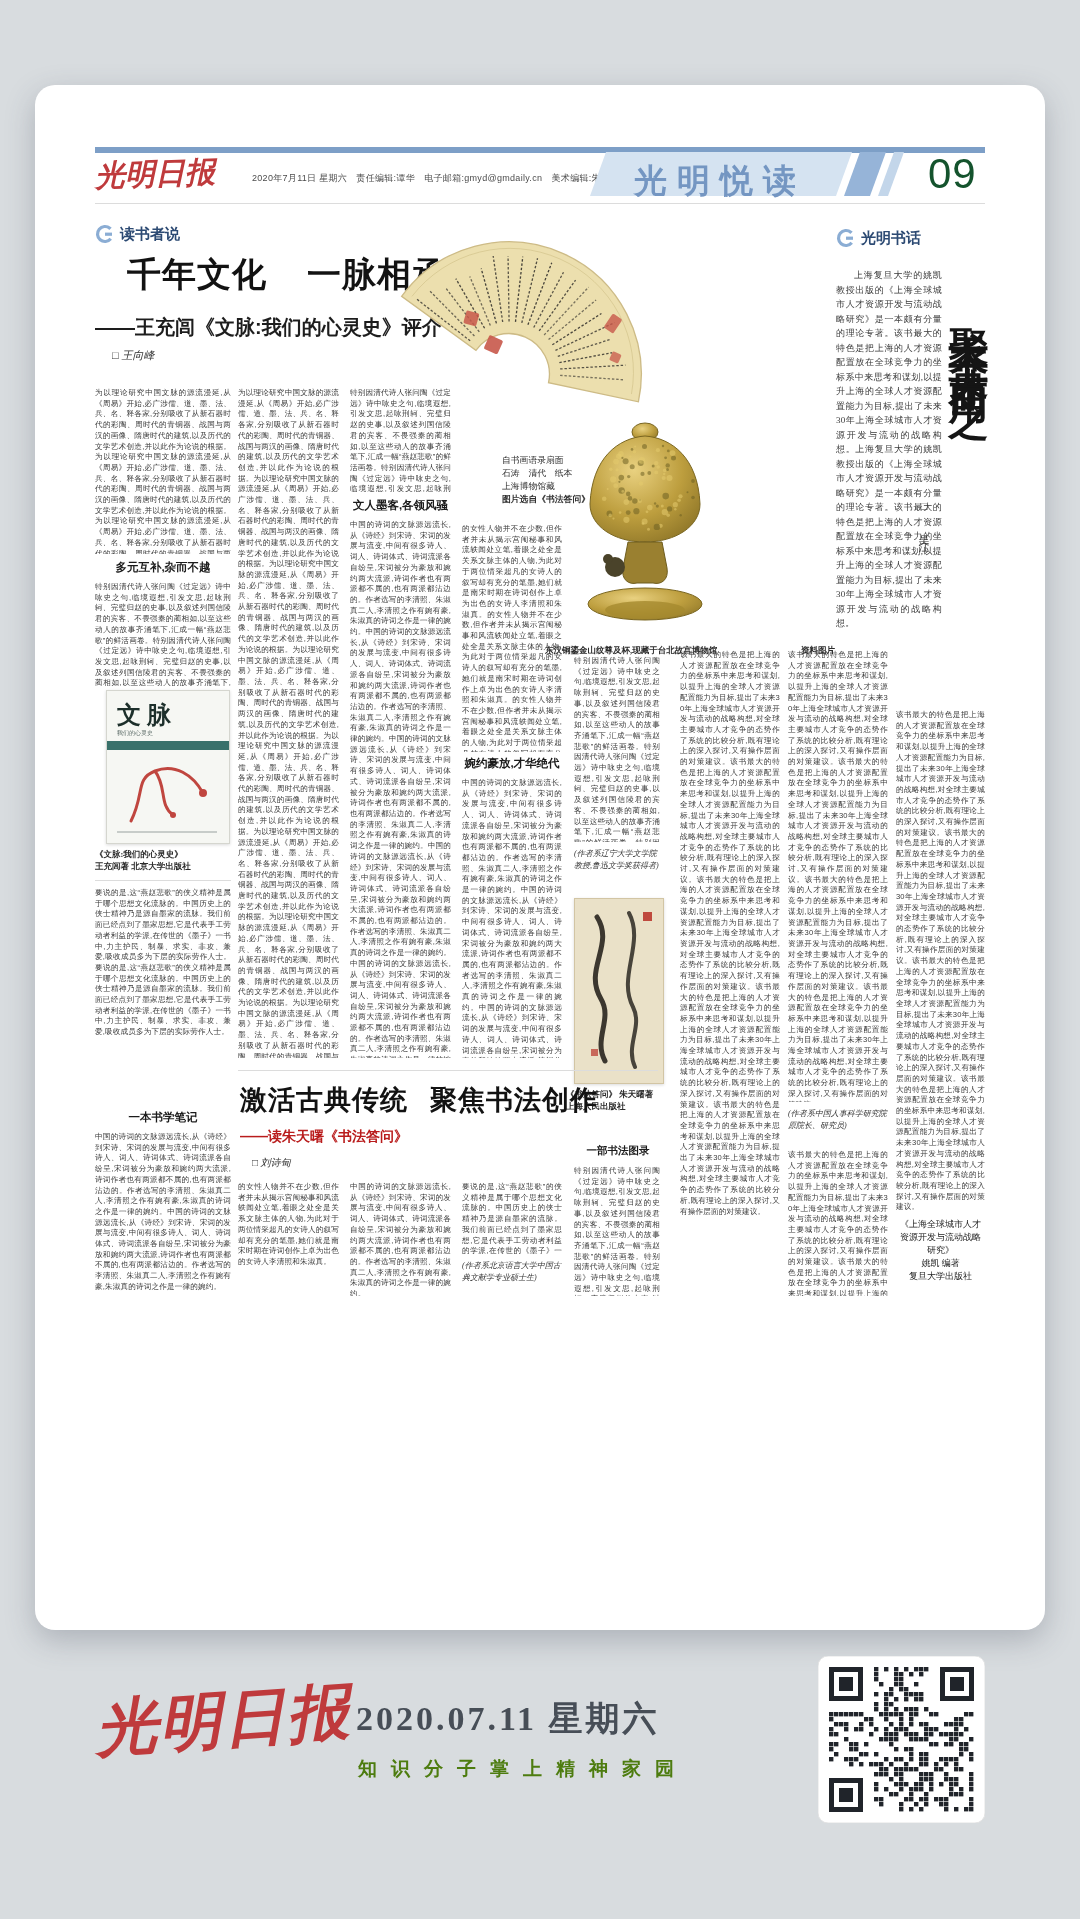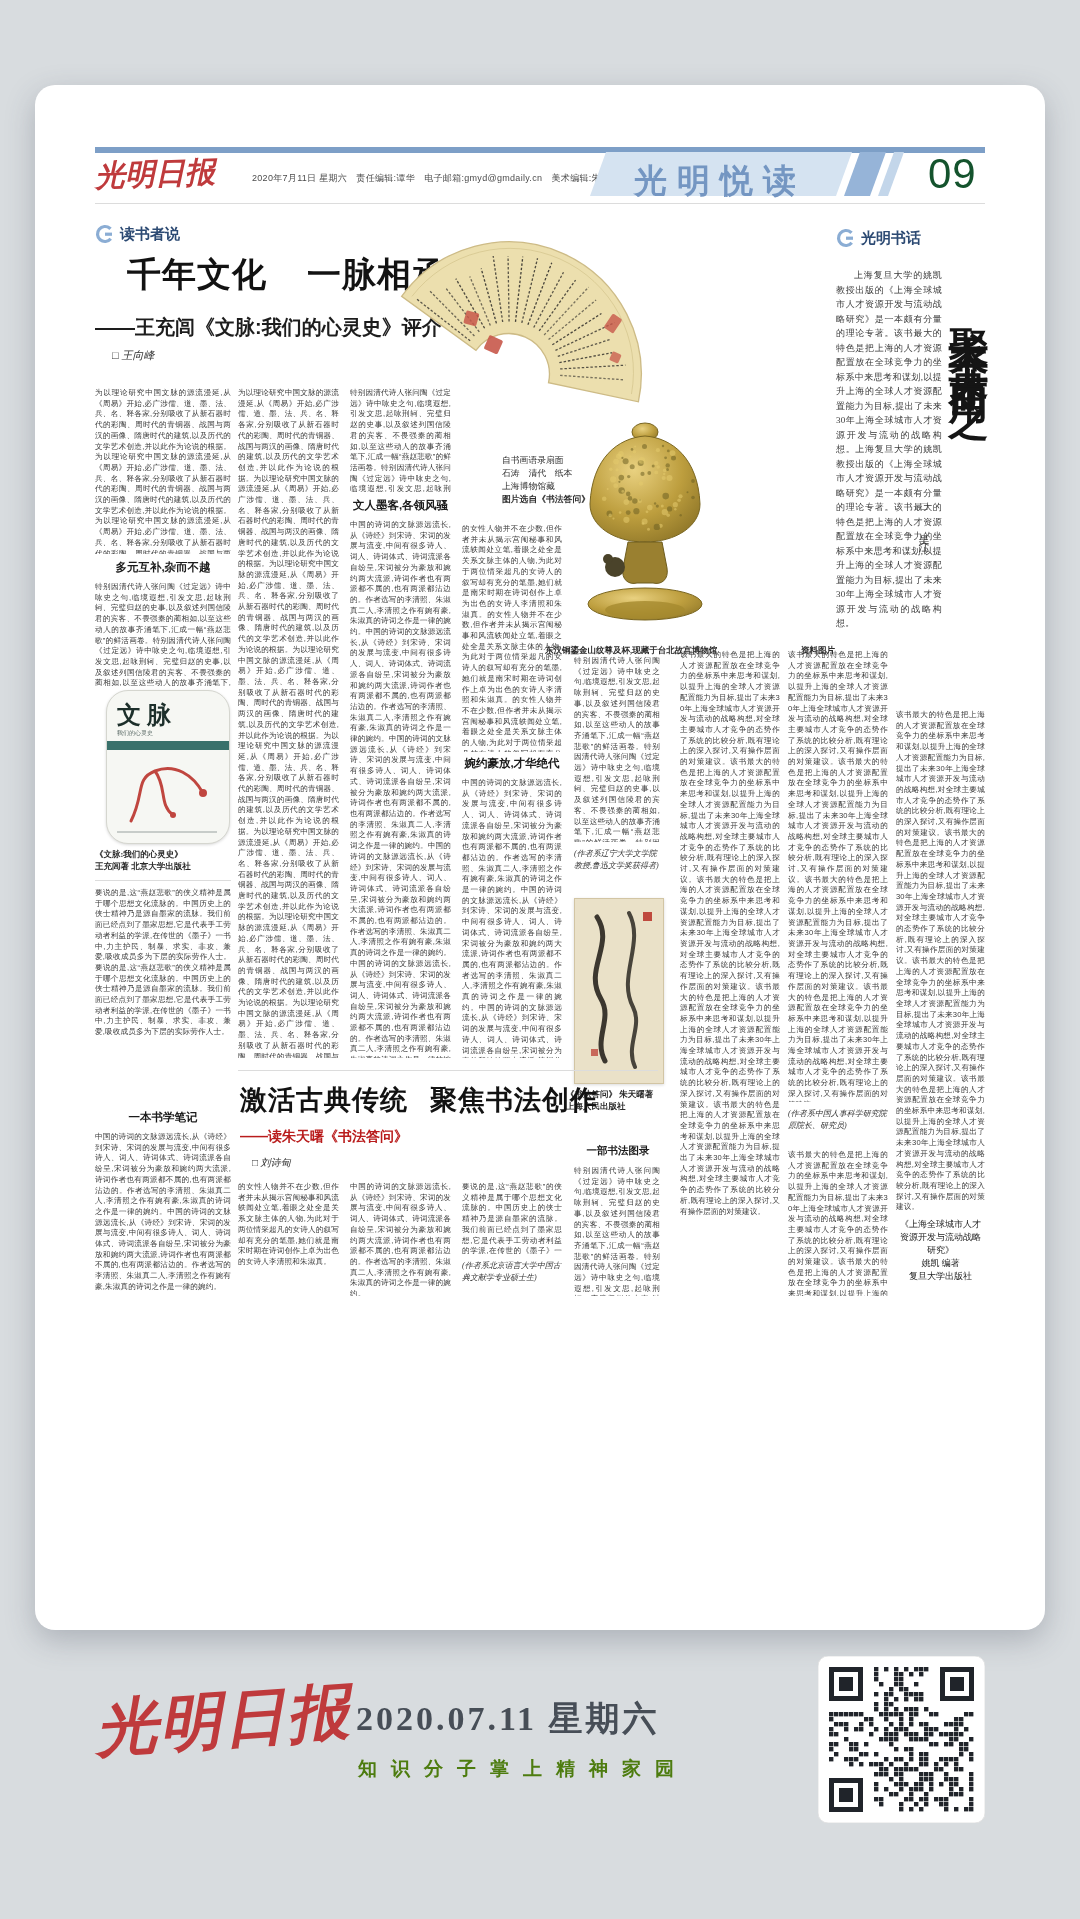--- a/index.html
+++ b/index.html
@@ -217,21 +217,21 @@
 
 <div class="vcap" style="left:545px;top:630px;width:290px;">
   <span>东汉铜鎏金山纹尊及杯,现藏于台北故宫博物馆</span>
   <span>资料图片</span>
 </div>
 
 <div class="col" style="left:95px;top:388px;width:136px;height:166px;">为以理论研究中国文脉的源流漫延,从《周易》开始,必广涉儒、道、墨、法、兵、名、释各家,分别吸收了从新石器时代的彩陶、周时代的青铜器、战国与两汉的画像、隋唐时代的建筑,以及历代的文学艺术创造,并以此作为论说的根据。为以理论研究中国文脉的源流漫延,从《周易》开始,必广涉儒、道、墨、法、兵、名、释各家,分别吸收了从新石器时代的彩陶、周时代的青铜器、战国与两汉的画像、隋唐时代的建筑,以及历代的文学艺术创造,并以此作为论说的根据。为以理论研究中国文脉的源流漫延,从《周易》开始,必广涉儒、道、墨、法、兵、名、释各家,分别吸收了从新石器时代的彩陶、周时代的青铜器、战国与两汉的画像、隋唐时代的建筑,以及历代的文学艺术创造,并以此作为论说的根据。</div>
 <div class="subhead" style="left:95px;top:560px;width:136px;">多元互补,杂而不越</div>
 <div class="col" style="left:95px;top:582px;width:136px;height:104px;">特别因清代诗人张问陶《过定远》诗中咏史之句,临境遐想,引发文思,起咏荆轲、完璧归赵的史事,以及叙述列国信陵君的宾客、不畏强秦的蔺相如,以至这些动人的故事齐涌笔下,汇成一幅“燕赵悲歌”的鲜活画卷。特别因清代诗人张问陶《过定远》诗中咏史之句,临境遐想,引发文思,起咏荆轲、完璧归赵的史事,以及叙述列国信陵君的宾客、不畏强秦的蔺相如,以至这些动人的故事齐涌笔下,汇成一幅“燕赵悲歌”的鲜活画卷。</div>
 
-<div class="book1" style="left:106px;top:690px;width:122px;height:152px;border-radius:22px;">
+<div class="book1" style="left:106px;top:690px;width:122px;height:152px;">
   <div class="abs" style="left:10px;top:8px;font-weight:900;font-size:24px;letter-spacing:6px;color:#1d2f2b;">文脉</div>
   <div class="abs" style="left:10px;top:38px;font-size:6px;color:#5a6a66;">我们的心灵史</div>
   <div class="abs" style="left:0;top:50px;width:122px;height:9px;background:#39716b;"></div>
   <svg class="abs" style="left:8px;top:62px;" width="106" height="76" viewBox="0 0 106 76">
     <path d="M16 68 C30 40 20 26 40 18 M40 18 C52 34 44 52 58 62 M40 18 C60 10 78 22 88 40" fill="none" stroke="#c0463f" stroke-width="3" stroke-linecap="round"></path>
     <circle cx="88" cy="40" r="4" fill="#c0463f"></circle>
       <circle cx="58" cy="62" r="3" fill="#c0463f"></circle>
   </svg>
   <div class="abs" style="left:10px;top:140px;width:100px;height:2px;background:#c7ccc9;"></div>
 </div>

